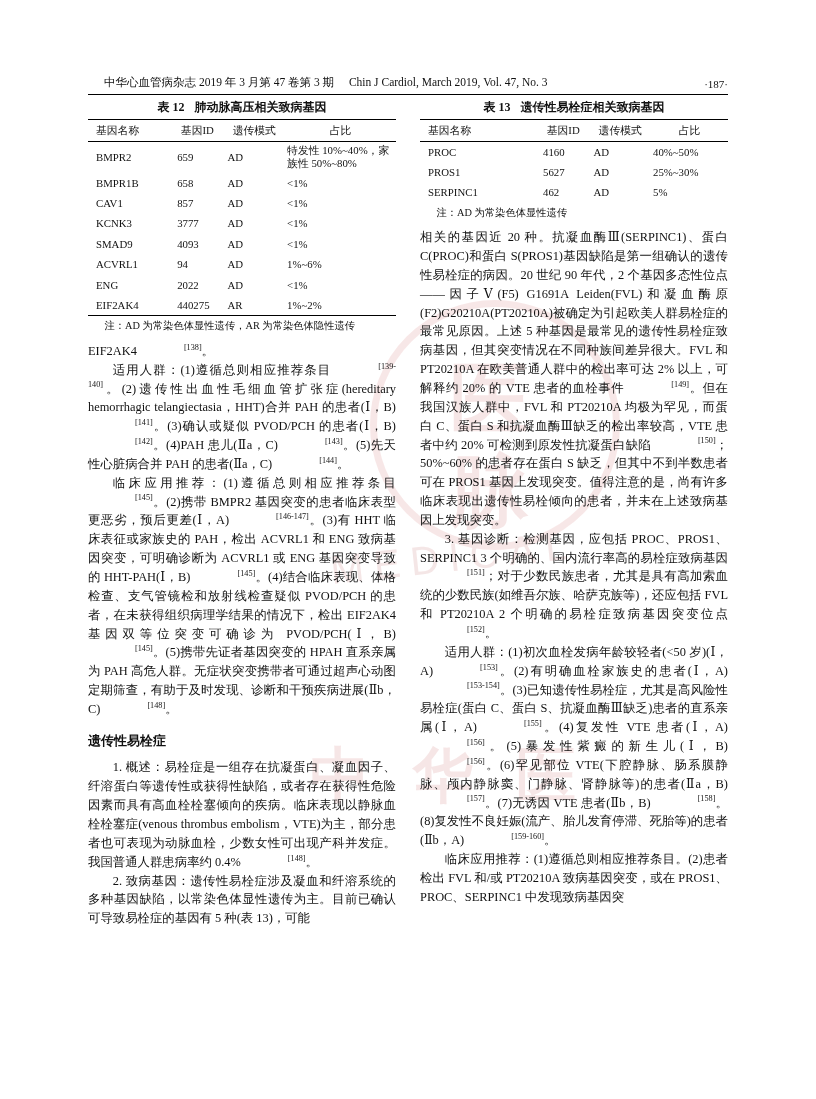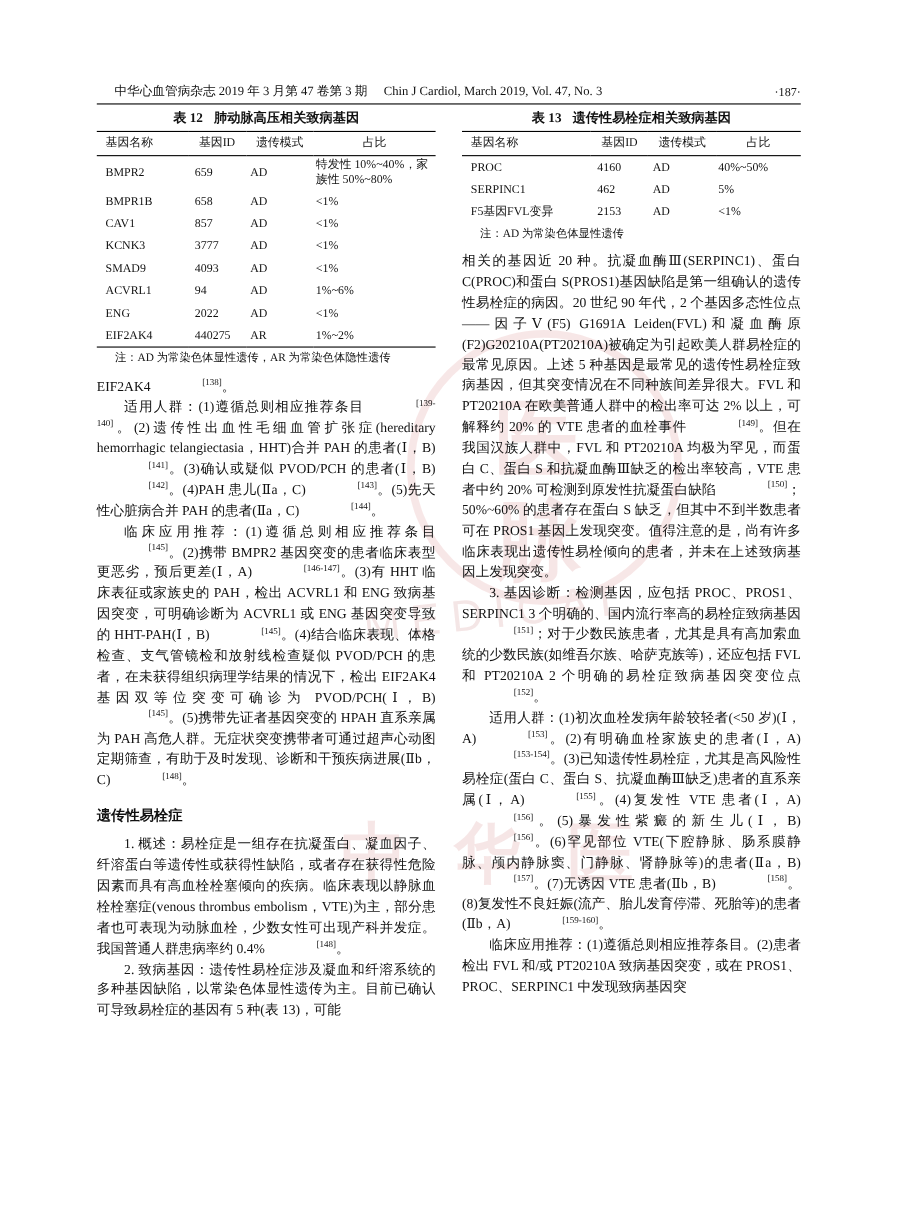--- a/index.html
+++ b/index.html
@@ -296,30 +296,30 @@
         </tr>
       </thead>
       <tbody>
         <tr class="rule-mid">
           <td class="c0">PROC</td>
           <td class="c1">4160</td>
           <td class="c2">AD</td>
           <td class="c3">40%~50%</td>
         </tr>
         <tr>
+          <td class="c0">PROS1</td>
+          <td class="c1">5627</td>
+          <td class="c2">AD</td>
+          <td class="c3">25%~30%</td>
+        </tr>
+        <tr>
           <td class="c0">SERPINC1</td>
           <td class="c1">462</td>
           <td class="c2">AD</td>
           <td class="c3">5%</td>
-        </tr>
-        <tr>
-          <td class="c0">F5基因FVL变异</td>
-          <td class="c1">2153</td>
-          <td class="c2">AD</td>
-          <td class="c3">&lt;1%</td>
         </tr>
       </tbody>
     </table>
     <div class="tbl-note">注：AD 为常染色体显性遗传</div>
 
     <p class="noind blk">相关的基因近 20 种。抗凝血酶Ⅲ(SERPINC1)、蛋白 C(PROC)和蛋白 S(PROS1)基因缺陷是第一组确认的遗传性易栓症的病因。20 世纪 90 年代，2 个基因多态性位点——因子Ⅴ(F5) G1691A Leiden(FVL)和凝血酶原(F2)G20210A(PT20210A)被确定为引起欧美人群易栓症的最常见原因。上述 5 种基因是最常见的遗传性易栓症致病基因，但其突变情况在不同种族间差异很大。FVL 和 PT20210A 在欧美普通人群中的检出率可达 2% 以上，可解释约 20% 的 VTE 患者的血栓事件<sup>[149]</sup>。但在我国汉族人群中，FVL 和 PT20210A 均极为罕见，而蛋白 C、蛋白 S 和抗凝血酶Ⅲ缺乏的检出率较高，VTE 患者中约 20% 可检测到原发性抗凝蛋白缺陷<sup>[150]</sup>；50%~60% 的患者存在蛋白 S 缺乏，但其中不到半数患者可在 PROS1 基因上发现突变。值得注意的是，尚有许多临床表现出遗传性易栓倾向的患者，并未在上述致病基因上发现突变。</p>
     <p class="body blk">3. 基因诊断：检测基因，应包括 PROC、PROS1、SERPINC1 3 个明确的、国内流行率高的易栓症致病基因<sup>[151]</sup>；对于少数民族患者，尤其是具有高加索血统的少数民族(如维吾尔族、哈萨克族等)，还应包括 FVL 和 PT20210A 2 个明确的易栓症致病基因突变位点<sup>[152]</sup>。</p>
     <p class="body blk">适用人群：(1)初次血栓发病年龄较轻者(&lt;50 岁)(Ⅰ，A)<sup>[153]</sup>。(2)有明确血栓家族史的患者(Ⅰ，A)<sup>[153-154]</sup>。(3)已知遗传性易栓症，尤其是高风险性易栓症(蛋白 C、蛋白 S、抗凝血酶Ⅲ缺乏)患者的直系亲属(Ⅰ，A)<sup>[155]</sup>。(4)复发性 VTE 患者(Ⅰ，A)<sup>[156]</sup>。(5)暴发性紫癜的新生儿(Ⅰ，B)<sup>[156]</sup>。(6)罕见部位 VTE(下腔静脉、肠系膜静脉、颅内静脉窦、门静脉、肾静脉等)的患者(Ⅱa，B)<sup>[157]</sup>。(7)无诱因 VTE 患者(Ⅱb，B)<sup>[158]</sup>。(8)复发性不良妊娠(流产、胎儿发育停滞、死胎等)的患者(Ⅱb，A)<sup>[159-160]</sup>。</p>
     <p class="body blk">临床应用推荐：(1)遵循总则相应推荐条目。(2)患者检出 FVL 和/或 PT20210A 致病基因突变，或在 PROS1、PROC、SERPINC1 中发现致病基因突</p>
   </div>

